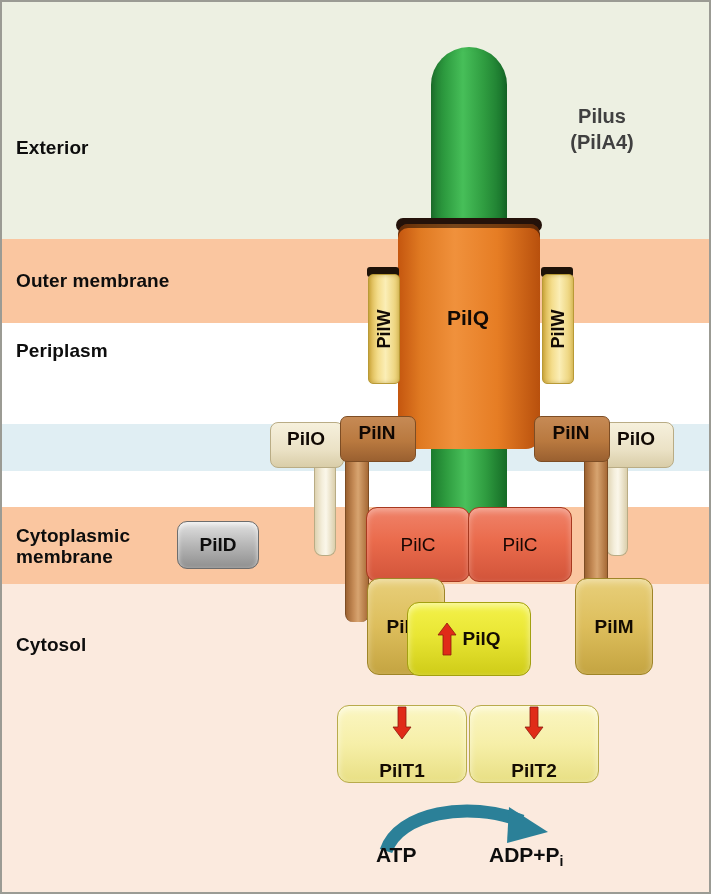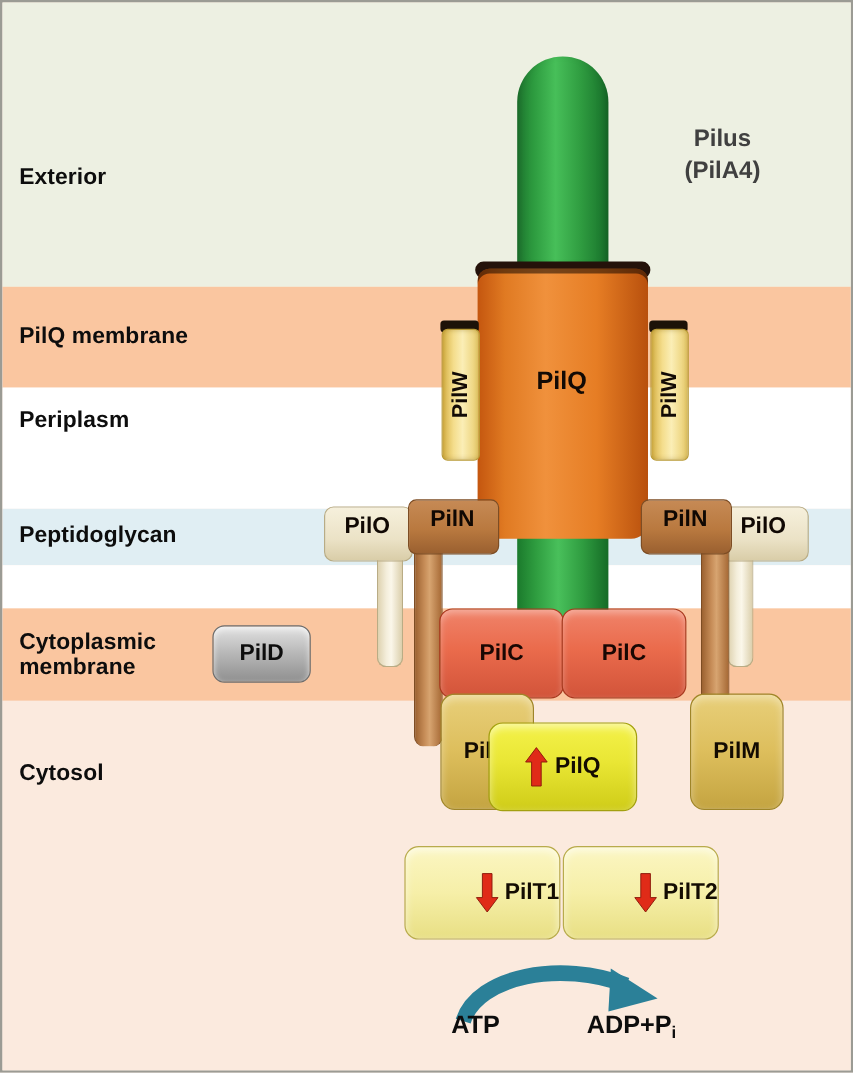--- a/index.html
+++ b/index.html
@@ -161,21 +161,21 @@
     border-radius:11px;
     background:linear-gradient(180deg,#f0836a 0%,#ea6b4c 45%,#d2543a 100%);
     border:1px solid #a8391f;
     box-shadow:inset 0 3px 6px rgba(255,255,255,.35);
     z-index:16;
   }
   .pilc-l{left:364px;}
   .pilc-r{left:466px;}
   .pilc span{
     position:absolute;left:0;right:0;top:50%;transform:translateY(-50%);
-    text-align:center;font-weight:bold;font-size:19px;color:#190703;
+    text-align:center;font-weight:normal;font-size:19px;color:#190703;
   }
 
   
   .pilm{
     position:absolute;top:576px;width:76px;height:95px;
     border-radius:12px;
     background:linear-gradient(180deg,#e8cf7a 0%,#ddbe5c 50%,#c4a441 100%);
     border:1px solid #9f8528;
     box-shadow:inset 0 3px 7px rgba(255,255,255,.4);
     z-index:17;
@@ -201,21 +201,21 @@
   .pilf .lbl{font-weight:bold;font-size:19px;color:#140c02;}
 
   
   .pilt{
     position:absolute;top:703px;width:128px;height:76px;
     border-radius:12px;
     background:linear-gradient(180deg,#fbf6c2 0%,#f6efa8 50%,#e8df84 100%);
     border:1px solid #b8ab4c;
     box-shadow:inset 0 3px 7px rgba(255,255,255,.6);
     z-index:17;
-    display:flex;align-items:center;justify-content:flex-end;gap:5px;
+    display:flex;align-items:center;justify-content:space-between;gap:5px;flex-direction:column;
   }
   .pilt-1{left:335px;}
   .pilt-2{left:467px;}
   .pilt .lbl{font-weight:bold;font-size:19px;color:#140c02;}
 
   
   .arrow-red{width:20px;height:34px;flex:0 0 auto;}
 
   
   .pild{
@@ -252,23 +252,22 @@
 
   <div class="band band-exterior"></div>
   <div class="band band-om"></div>
   <div class="band band-periplasm"></div>
   <div class="band band-pg"></div>
   <div class="band band-white2"></div>
   <div class="band band-cm"></div>
   <div class="band band-cytosol"></div>
 
   <div class="band-label bl-exterior">Exterior</div>
-  <div class="band-label bl-om">PilQ membrane</div>
+  <div class="band-label bl-om">Outer membrane</div>
   <div class="band-label bl-peri">Periplasm</div>
-  <div class="band-label bl-pg">Peptidoglycan</div>
   <div class="band-label bl-cm">Cytoplasmic
 membrane</div>
   <div class="band-label bl-cytosol">Cytosol</div>
 
   <div class="pild">
     <span>PilD</span>
   </div>
 
   <div class="pilus-lower"></div>
   <div class="pilus-upper"></div>

